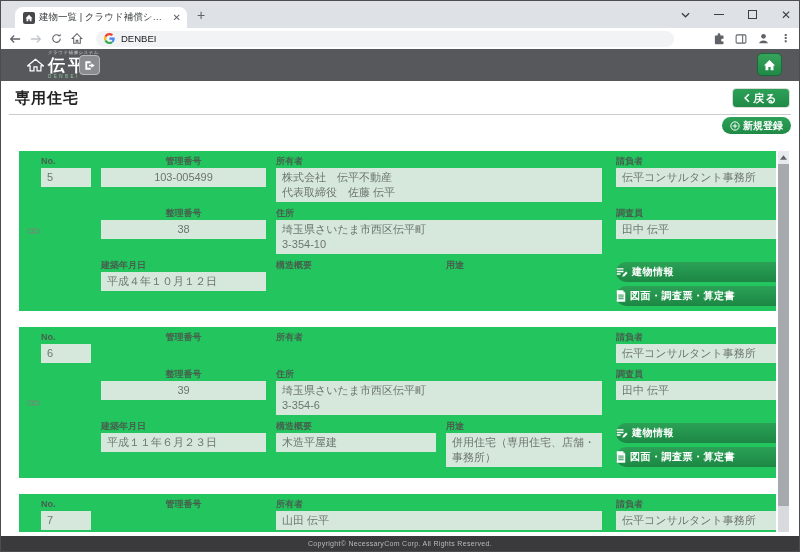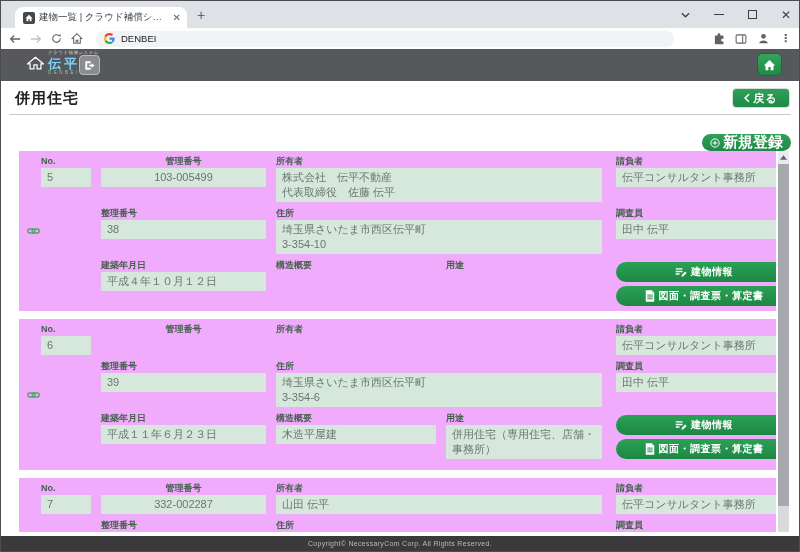--- a/index.html
+++ b/index.html
@@ -25,51 +25,51 @@
   .nav-ic { display:flex; align-items:center; }
   .addressbar { flex:1; height:16px; background:#f1f3f4; border-radius:8px; display:flex; align-items:center; padding:0 8px; gap:6px; margin:0 4px; max-width:578px; }
   .url-text { font-size:9.5px; color:#202124; }
   .tb-right { display:flex; align-items:center; gap:10px; margin-left:auto; }
 
   
   .appheader { height:32px; background:#57585b; position:relative; flex:none; }
   .logo { position:absolute; left:26px; top:2px; display:flex; align-items:center; gap:4px; }
   .logo-text { display:flex; flex-direction:column; line-height:1; }
   .logo-sys { font-size:4.5px; color:#cfd2cf; letter-spacing:.5px; margin-bottom:1px; }
-  .logo-name { font-size:13px; font-weight:bold; color:#7dd3fc; letter-spacing:3px; }
+  .logo-name { font-size:17px; font-weight:bold; color:#ffffff; letter-spacing:3px; }
   .logo-sub { font-size:4.5px; color:#8fc3a0; letter-spacing:2.5px; margin-top:1px; }
   .logout-btn { position:absolute; left:78px; top:6px; width:21px; height:20px; background:#8a8c8f; border:1px solid #b8babc; border-radius:4px; display:flex; align-items:center; justify-content:center; }
   .home-btn { position:absolute; right:17px; top:4px; width:25px; height:23px; border-radius:5px; background:linear-gradient(#38a35d,#1e8a45); border:1px solid #166c35; display:flex; align-items:center; justify-content:center; }
 
   
   .page { flex:1; position:relative; background:#fff; overflow:hidden; }
   .page-title { position:absolute; left:14px; top:8px; font-size:15px; font-weight:bold; color:#222; letter-spacing:1px; }
   .back-btn { position:absolute; right:9px; top:7px; width:58px; height:20px; border-radius:4px; background:linear-gradient(#2da158,#1f8a46); border:1px solid #d9ded9; color:#fff; font-size:11px; font-weight:bold; display:flex; align-items:center; justify-content:center; gap:3px; letter-spacing:1px; }
   .divider { position:absolute; top:33px; left:8px; right:8px; border-top:1px solid #c9cdc9; }
-  .new-btn { position:absolute; right:8px; top:53px; height:17px; padding:0 8px; border-radius:9px; background:linear-gradient(#2da158,#1f8a46); color:#fff; font-size:15px; font-weight:bold; display:flex; align-items:center; gap:3px; }
+  .new-btn { position:absolute; right:8px; top:36px; height:17px; padding:0 8px; border-radius:9px; background:linear-gradient(#2da158,#1f8a46); color:#fff; font-size:10px; font-weight:bold; display:flex; align-items:center; gap:3px; }
 
   .list-wrap { position:absolute; left:18px; right:10px; top:70px; bottom:4px; display:flex; }
   .list { flex:1; overflow:hidden; margin-right:2px; }
-  .record { background:#f0abfc; margin-bottom:8px; padding:5px 0 5px 8px; display:grid; grid-template-columns:14px 50px 10px 165px 10px 160px 10px 156px 14px 176px; }
+  .record { background:#22c55e; margin-bottom:16px; padding:5px 0 5px 8px; display:grid; grid-template-columns:14px 50px 10px 165px 10px 160px 10px 156px 14px 176px; }
   .g-link { grid-column:1; grid-row:1/4; align-self:center; display:flex; }
   .g-no { grid-column:2; grid-row:1; }
   .g-kanri { grid-column:4; grid-row:1;text-align:center; }
   .g-owner { grid-column:6/9; grid-row:1; }
   .g-contractor { grid-column:10; grid-row:1; }
-  .g-seiri { grid-column:4; grid-row:2; }
+  .g-seiri { grid-column:4; grid-row:2;text-align:center; }
   .g-address { grid-column:6/9; grid-row:2; }
   .g-surveyor { grid-column:10; grid-row:2; }
   .g-built { grid-column:4; grid-row:3; }
   .g-structure { grid-column:6; grid-row:3; }
   .g-use { grid-column:8; grid-row:3; }
   .g-buttons { grid-column:10; grid-row:3; display:flex; flex-direction:column; gap:4px; margin-top:2px; }
   .fgroup { margin-bottom:6px; }
   .flabel { font-size:9px; font-weight:bold; color:#46604d; margin-bottom:2px; line-height:10px; }
   .fval { background:#d6e8dc; color:#6c756f; font-size:11px; line-height:15px; padding:2px 6px; min-height:19px; white-space:pre-line; }
-  .rec-btn { height:20px; border:none; border-radius:10px; background:linear-gradient(#2ba156,#1c8743); color:#fff; font-size:10px; font-weight:bold; font-family:inherit; display:flex; align-items:center; justify-content:center; gap:4px; letter-spacing:.5px; }
+  .rec-btn { height:20px; border:none; border-radius:10px; background:linear-gradient(#2ba156,#1c8743); color:#fff; font-size:10px; font-weight:bold; font-family:inherit; display:flex; align-items:center; justify-content:flex-start; gap:4px; letter-spacing:.5px; }
 
   .scrollbar { width:11px; display:flex; flex-direction:column; background:#d8dadd; flex:none; }
   .sb-up { height:13px; background:#e8eaed; display:flex; align-items:center; justify-content:center; flex:none; }
   .sb-track { flex:1; position:relative; }
   .sb-thumb { position:absolute; left:0; right:0; top:0; height:93%; background:#a6a9ad; }
 
   
   .footer { height:15px; background:#3a3a3c; display:flex; align-items:center; justify-content:center; flex:none; }
   .footer-text { font-size:7px; color:#b9b9b9; letter-spacing:.3px; }
 </style>
@@ -180,21 +180,21 @@
     <div class="home-btn">
       <span style="display:flex">
           <svg width="13" height="12" viewBox="0 0 16 15">
             <path d="M8 1.2L1 8h2v6h3.6v-4h2.8v4H13V8h2z" fill="#fff"></path>
           </svg>
         </span>
     </div>
   </div>
 
   <div class="page">
-    <div class="page-title">併用住宅</div>
+    <div class="page-title">専用住宅</div>
     <div class="back-btn">
       <span style="display:flex">
           <svg width="6" height="10" viewBox="0 0 8 12">
             <path d="M6.5 1L1.5 6l5 5" stroke="#fff" stroke-width="2.2" fill="none"></path>
           </svg>
         </span>
       <span>戻る</span>
     </div>
     <div class="divider"></div>
     <div class="new-btn">
@@ -349,21 +349,20 @@
   </div>
 
   <div class="record">
 
     <div class="fgroup g-no">
       <div class="flabel">No.</div>
       <div class="fval">7</div>
     </div>
     <div class="fgroup g-kanri">
       <div class="flabel">管理番号</div>
-      <div class="fval">332-002287</div>
     </div>
     <div class="fgroup g-owner">
       <div class="flabel">所有者</div>
       <div class="fval">山田 伝平</div>
     </div>
     <div class="fgroup g-contractor">
       <div class="flabel">請負者</div>
       <div class="fval">伝平コンサルタント事務所</div>
     </div>
     <div class="fgroup g-seiri">

